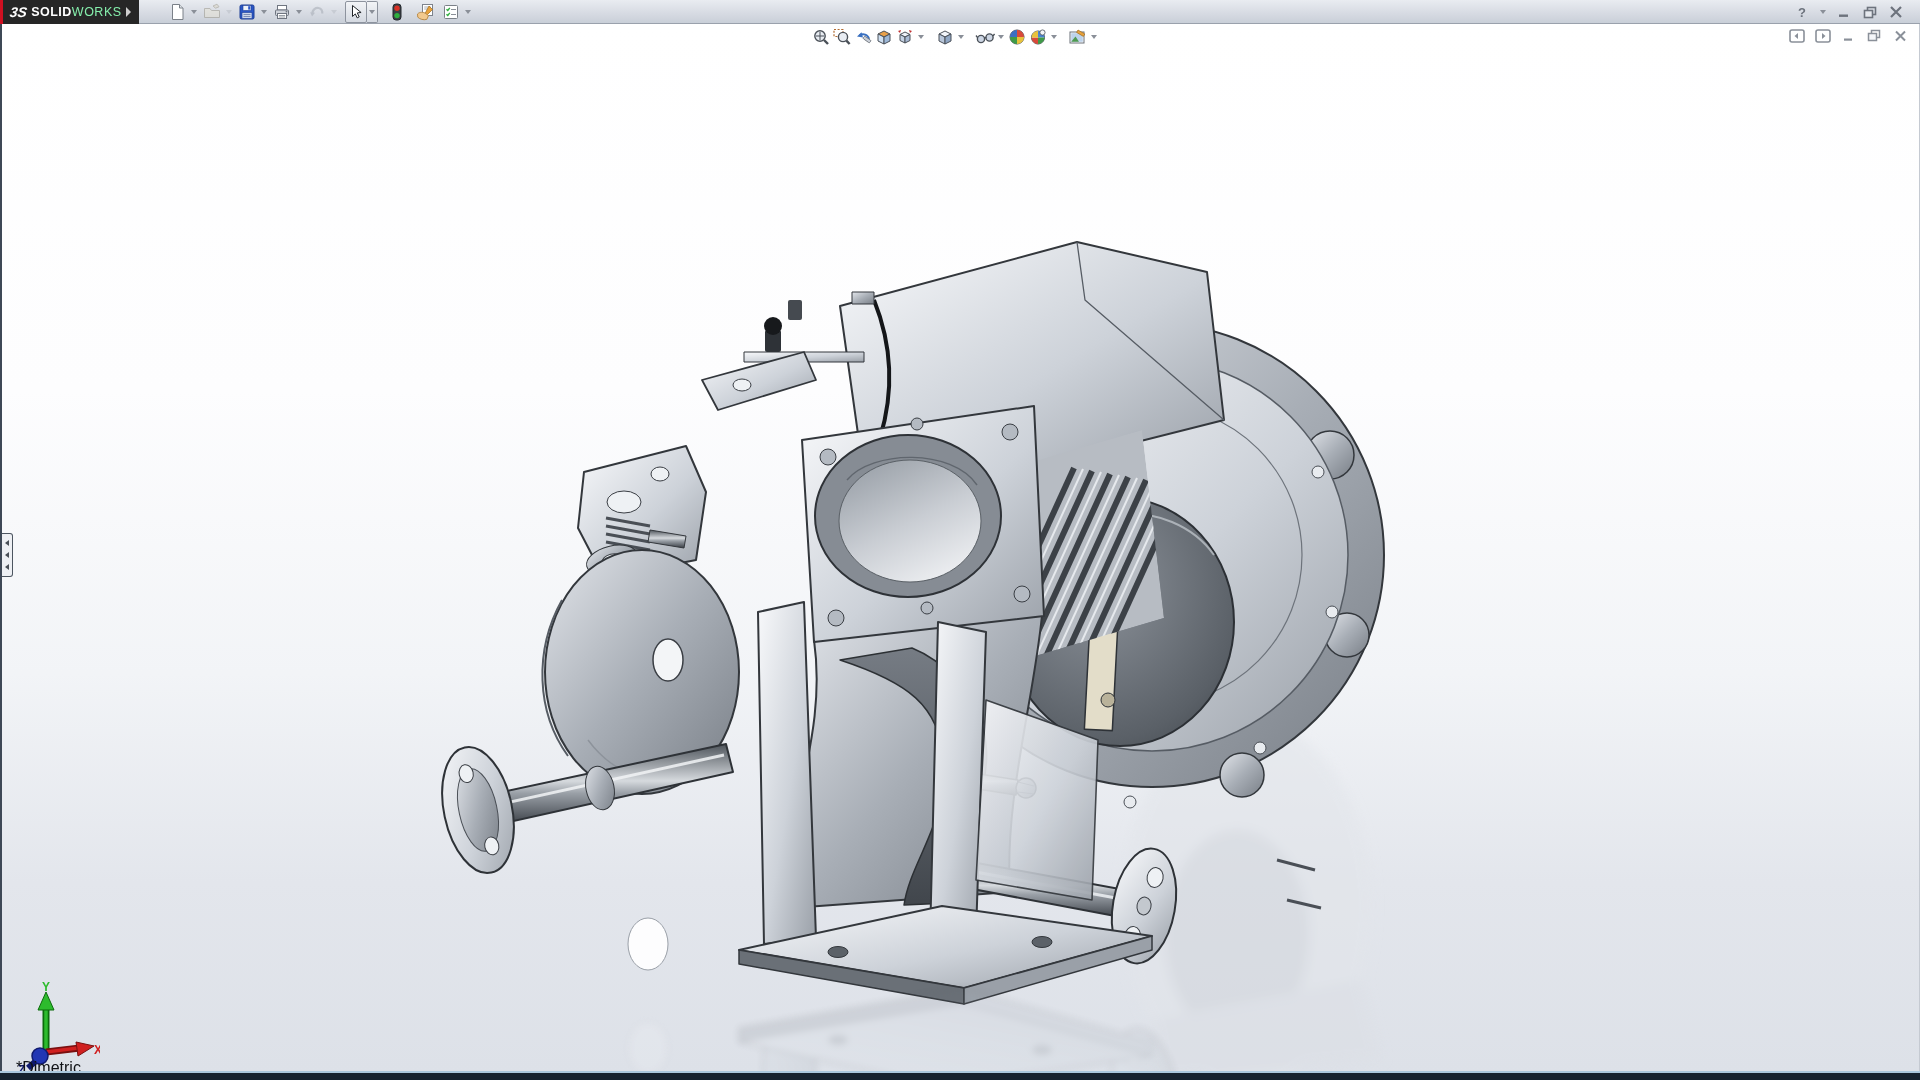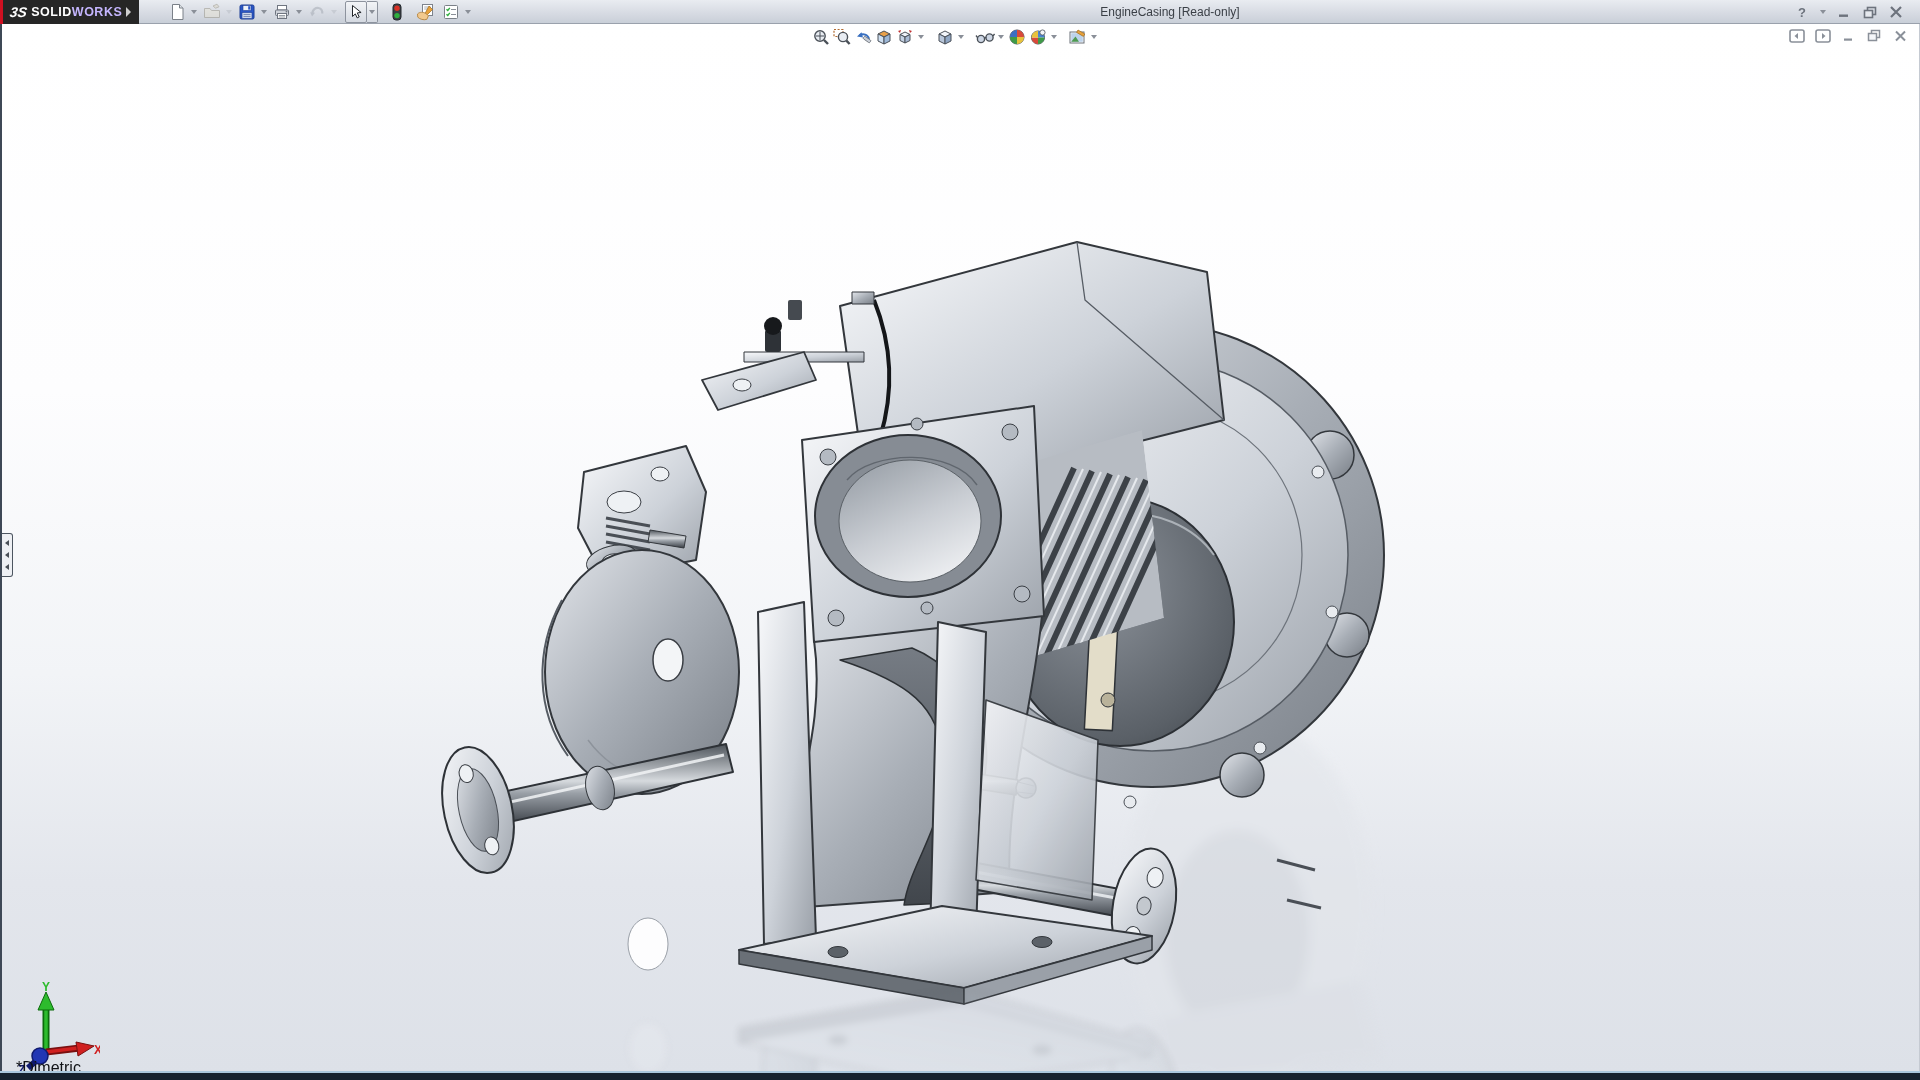--- a/index.html
+++ b/index.html
@@ -10,21 +10,21 @@
   .titlebar { position:absolute; left:0; top:0; width:1920px; height:24px;
     background:linear-gradient(#e9ecf1,#d6dae2 60%,#c9cfd8);
     border-bottom:1px solid #9aa1ac; }
   .logo-band { position:absolute; left:0; top:0; width:139px; height:24px;
     background:#262626; display:flex; align-items:center; }
   .logo-red { position:absolute; left:0; top:0; width:3px; height:24px; background:#d01021; }
   .logo-mark { color:#fff; font-weight:bold; font-style:italic; font-size:14px;
     margin-left:10px; letter-spacing:0; transform:skewX(-8deg); }
   .logo-text { color:#fff; font-size:12.5px; margin-left:4px; letter-spacing:.5px; }
   .logo-text .bold { font-weight:bold; }
-  .logo-text .light { font-weight:bold; color:#c4b5fd; }
+  .logo-text .light { font-weight:normal; color:#86efac; }
   .logo-flyout { position:absolute; left:121px; top:3px; width:15px; height:18px;
     display:flex; align-items:center; justify-content:center; }
   .logo-flyout .tri { width:0; height:0; border-left:5px solid #cfcfcf;
     border-top:5px solid transparent; border-bottom:5px solid transparent; }
 
   .std-toolbar { position:absolute; left:166px; top:1px; height:22px;
     display:flex; align-items:center; }
   .tb-item { display:flex; align-items:center; margin-right:2px; }
   .tb-btn { width:22px; height:22px; display:flex; align-items:center; justify-content:center; }
   .tb-drop { width:11px; height:22px; display:flex; align-items:center; justify-content:center; }
@@ -207,23 +207,20 @@
           <line x1="9" y1="6.5" x2="14" y2="6.5" stroke="#8a9098"></line>
           <line x1="9" y1="11.5" x2="14" y2="11.5" stroke="#8a9098"></line>
         </svg>
       </div>
       <div class="tb-drop">
           <div class="caret"></div>
         </div>
     </div>
   </div>
 
-  <div class="title-text" style="left:958px; width:424px; transform:translateX(0);">
-    <span>EngineCasing [Read-only]</span>
-  </div>
 
   <div class="win-controls">
     <div class="wc">
         <span>?</span>
       </div>
     <div class="wc" style="width:10px;">
         <div class="caret"></div>
       </div>
     <div class="wc">
       <svg width="13" height="12" viewBox="0 0 13 12">

